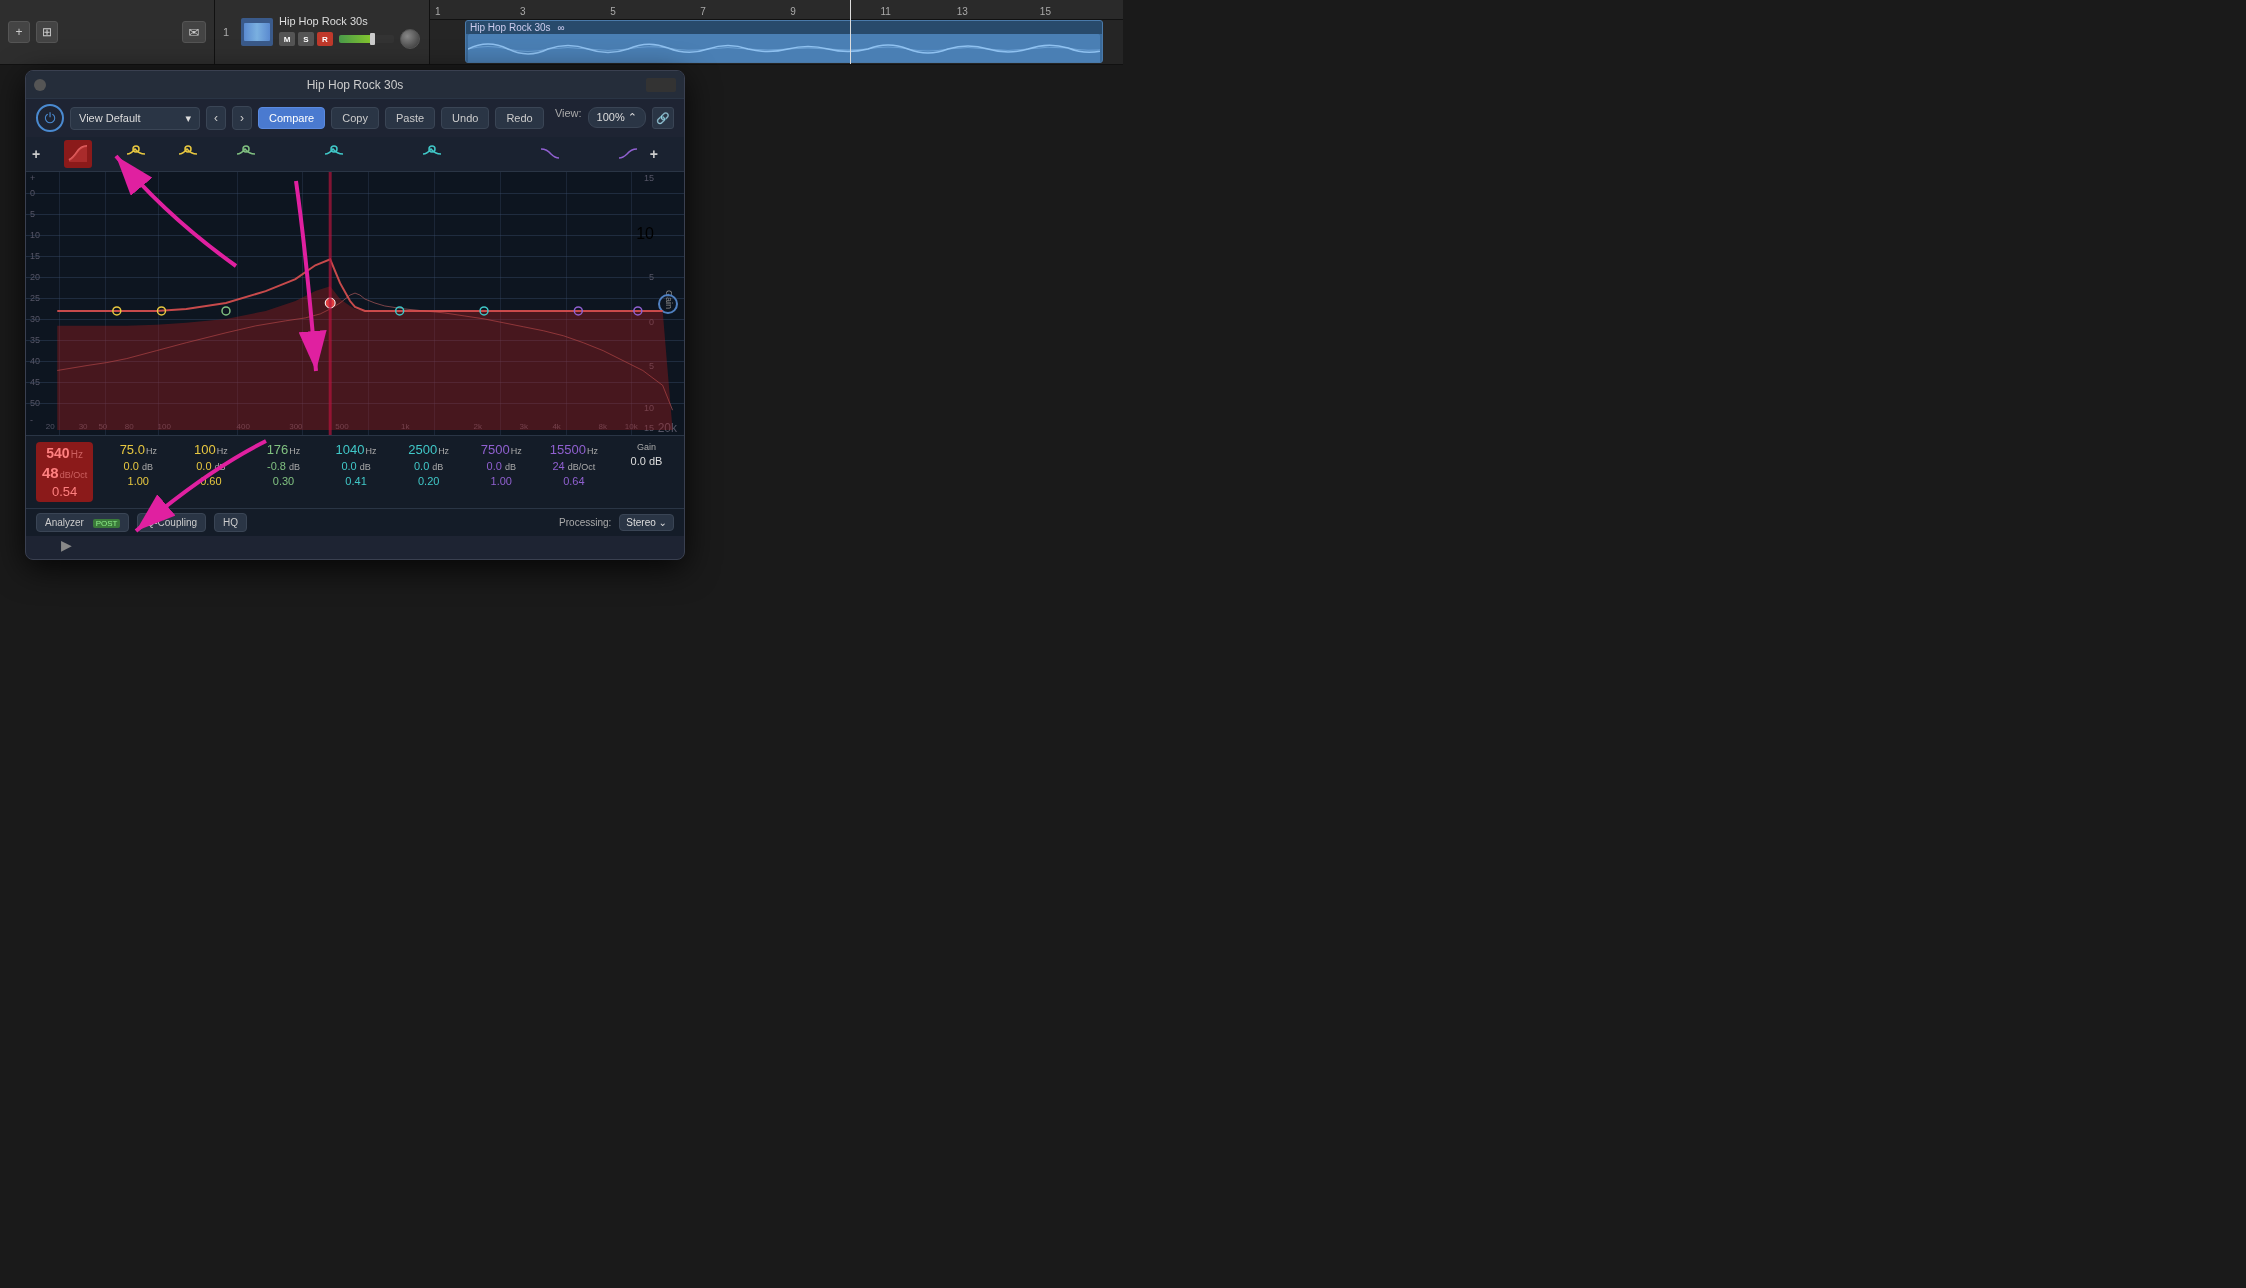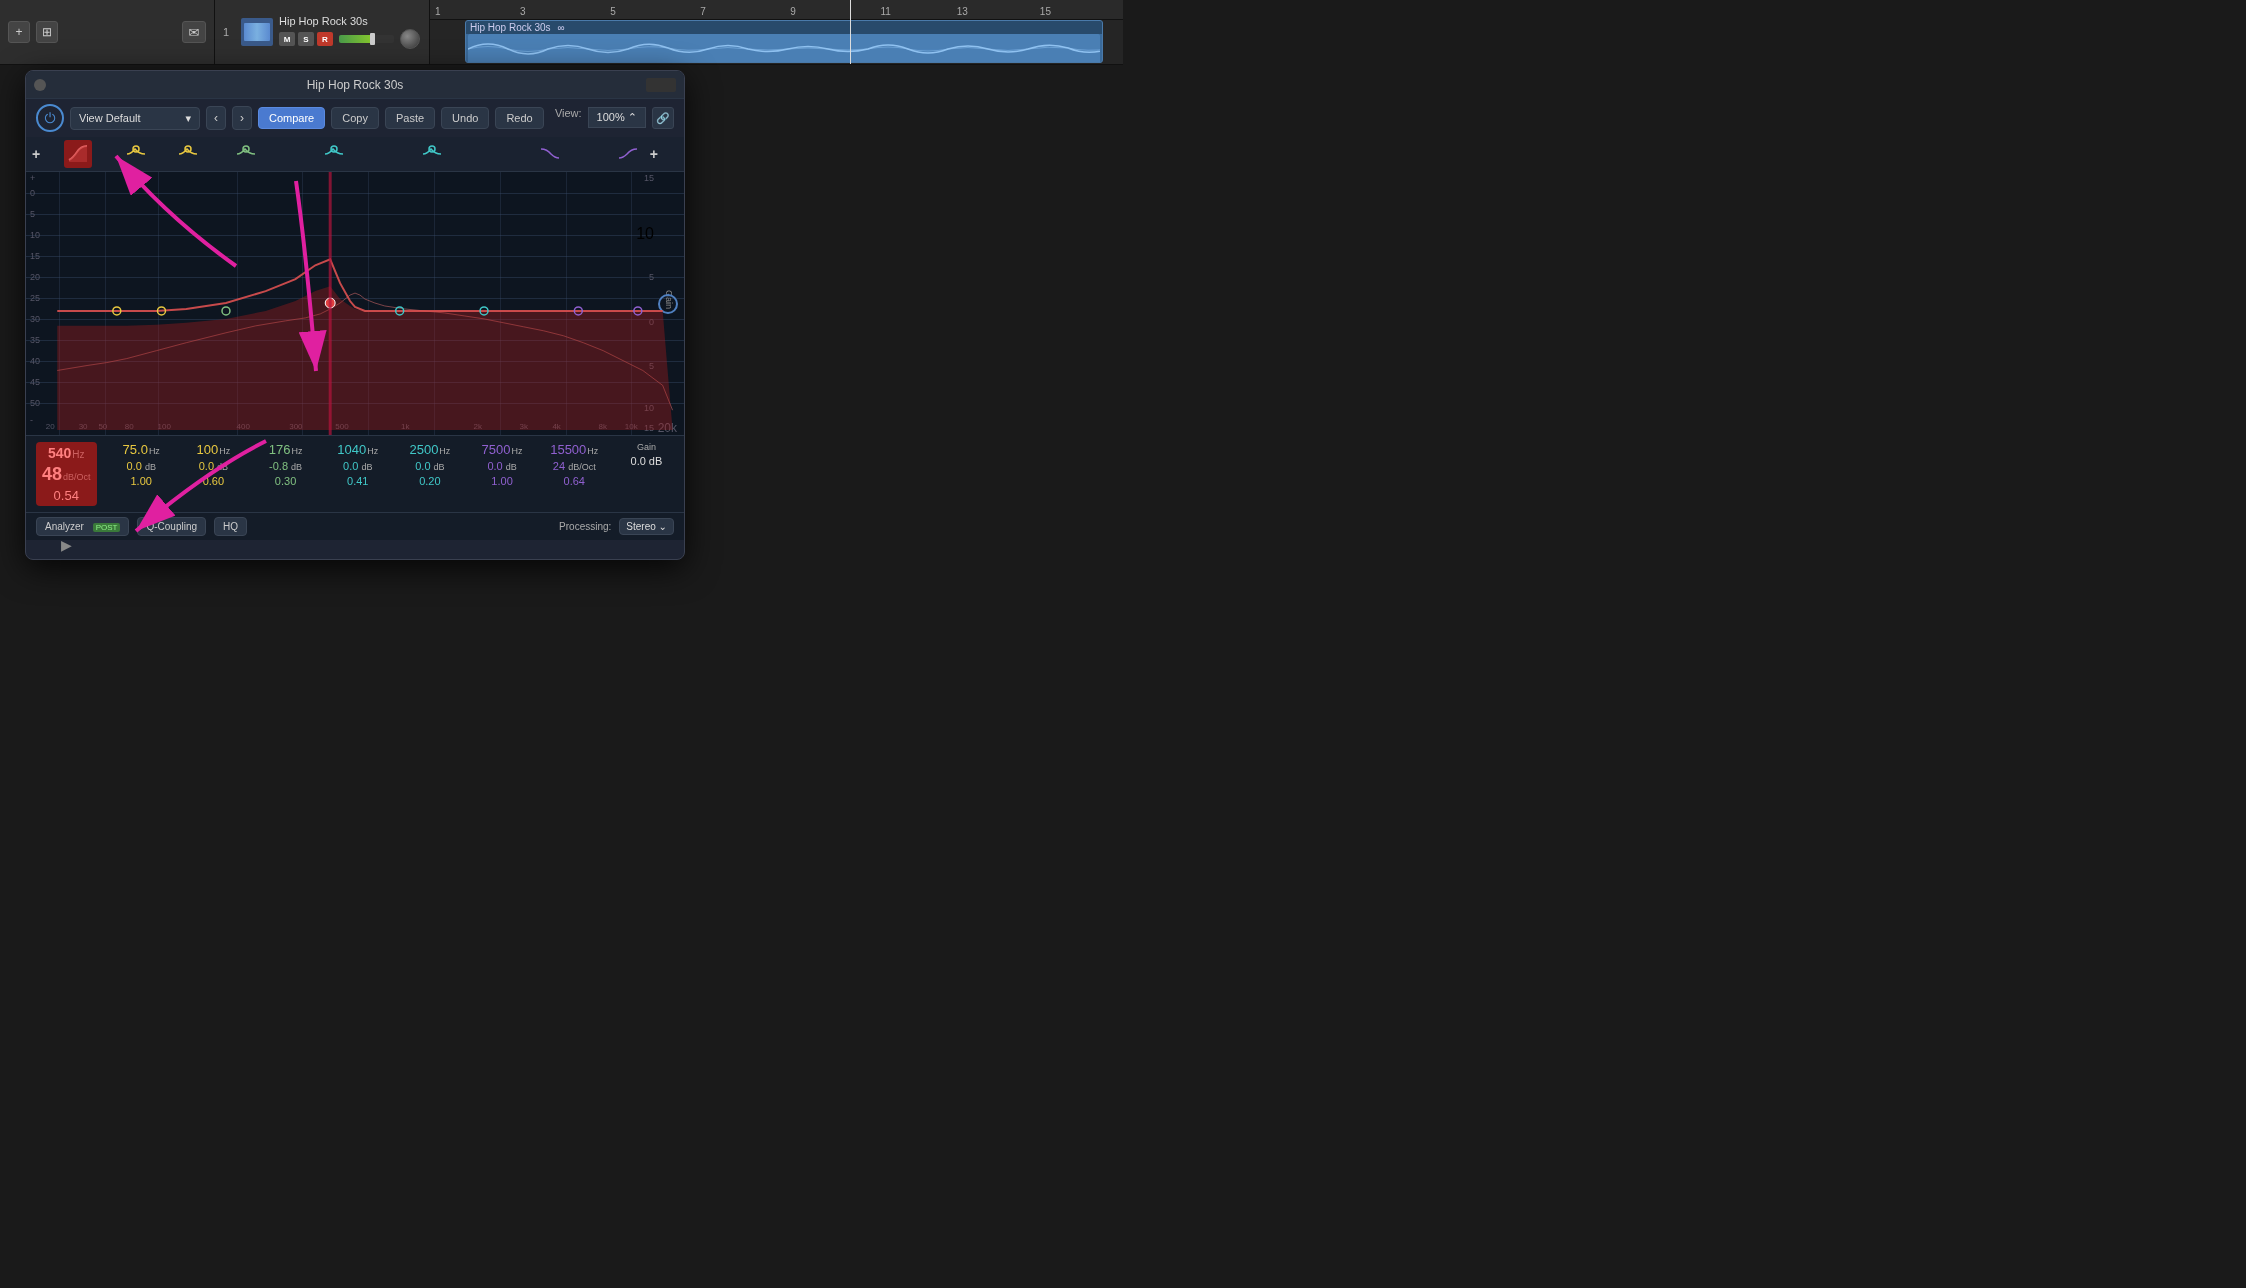--- a/index.html
+++ b/index.html
@@ -251,21 +251,21 @@
       margin-left: auto;
       display: flex;
       align-items: flex-start;
       gap: 6px;
       color: #aaa;
       font-size: 11px;
     }
     .view-pct {
       background: #2a3545;
       border: 1px solid #3a4555;
-      border-radius: 0;
+      border-radius: 9px;
       padding: 3px 8px;
       color: #ddd;
       font-size: 11px;
     }
     .link-btn {
       width: 22px; height: 22px;
       background: #2a3545;
       border: 1px solid #3a4555;
       border-radius: 3px;
       display: flex; align-items: center; justify-content: center;
@@ -658,21 +658,21 @@
   </div>
 
   <div class="eq-params">
 
     <div class="band-params active-band">
       <div style="display:flex; align-items:baseline; gap:1px;">
         <span style="color:#ff8080; font-size:14px; font-weight:bold;">540</span>
         <span style="color:#cc6060; font-size:10px;">Hz</span>
       </div>
       <div style="display:flex; align-items:baseline; gap:1px;">
-        <span style="color:#ff8080; font-size:18px; font-weight:bold;">48</span>
+        <span style="color:#ff8080; font-size:15px; font-weight:bold;">48</span>
         <span style="color:#cc6060; font-size:9px;">dB/Oct</span>
       </div>
       <span style="color:#ff8080; font-size:13px;">0.54</span>
     </div>
 
     <div class="band-params">
       <div style="display:flex; align-items:baseline; gap:1px;">
         <span style="color:#e8c840; font-size:13px;">75.0</span>
         <span style="color:#aaa; font-size:9px;">Hz</span>
       </div>

